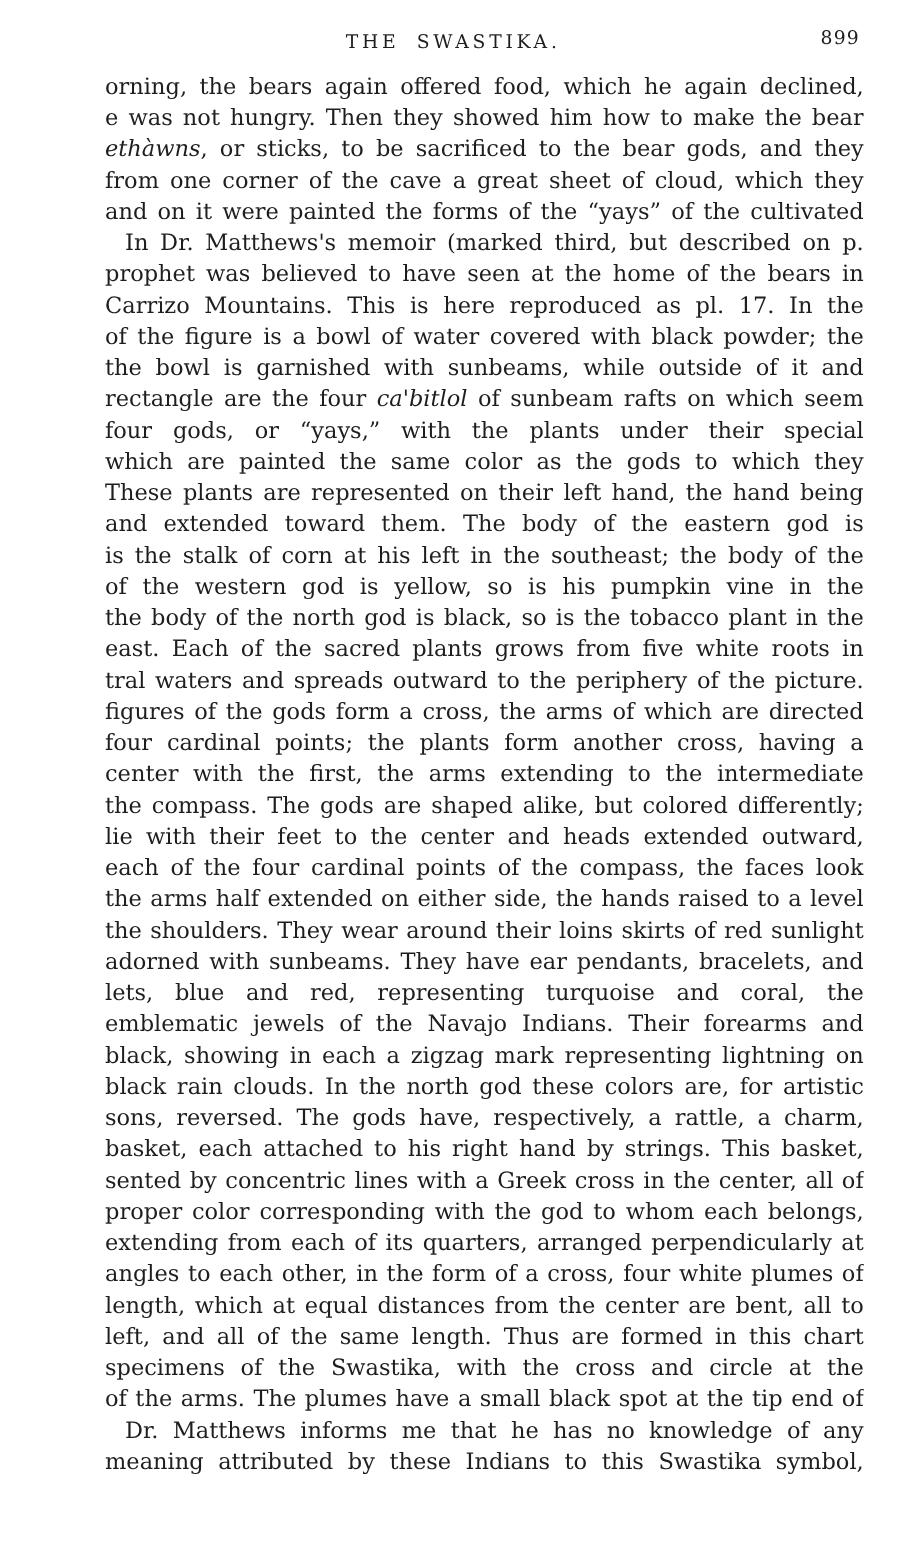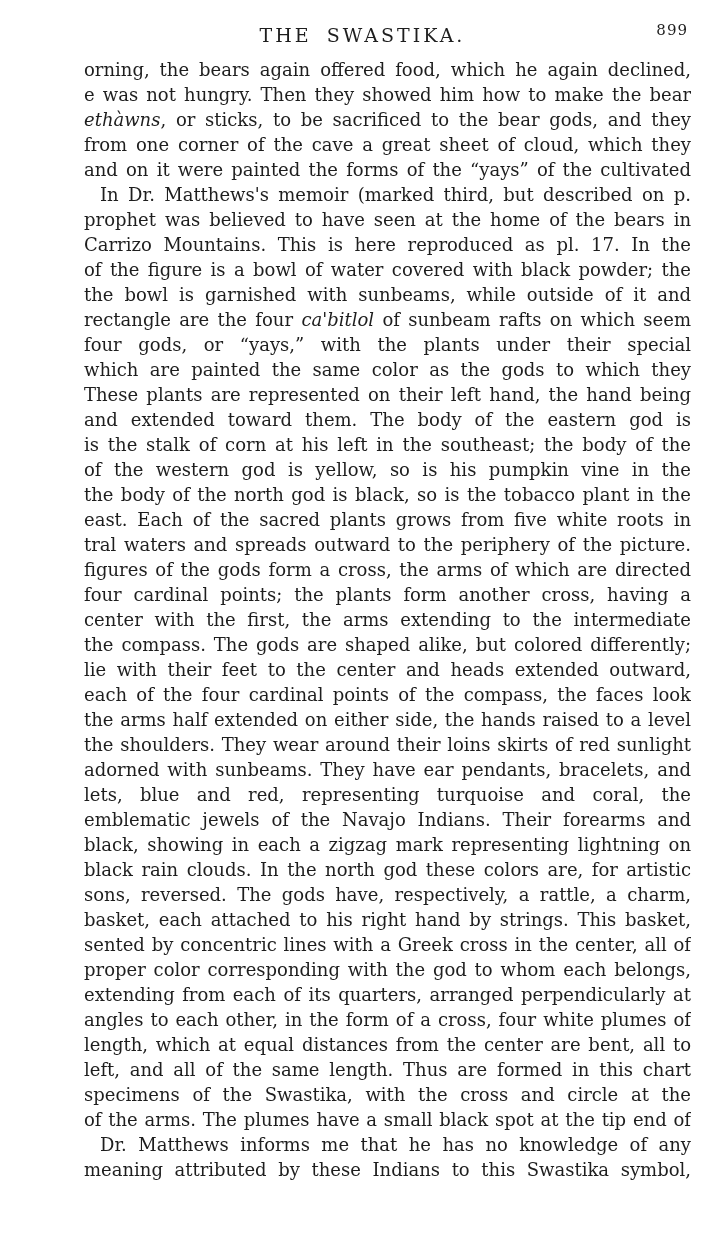--- a/index.html
+++ b/index.html
@@ -18,21 +18,21 @@
   }
   .page-header {
     position: absolute;
     top: 24px;
     left: 35px;
     right: 35px;
     height: 26px;
   }
   .running-title {
     text-align: center;
-    font-size: 19px;
+    font-size: 15px;
     letter-spacing: 3px;
     word-spacing: 6px;
     font-weight: normal;
   }
   .page-number {
     position: absolute;
     right: 2px;
     top: -3px;
     font-size: 15px;
     letter-spacing: 1px;

